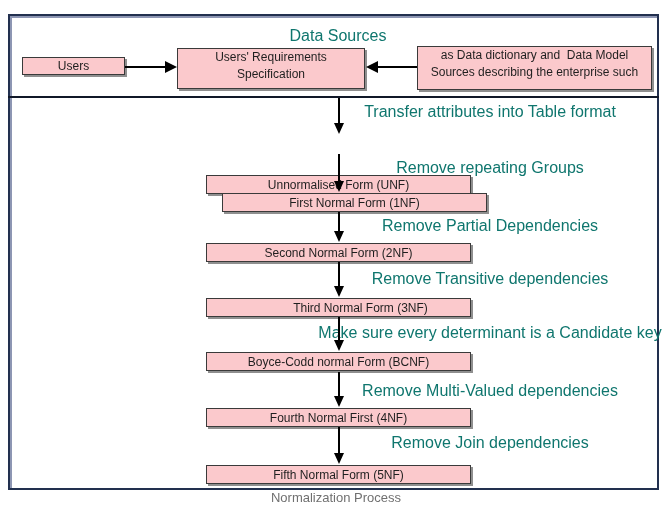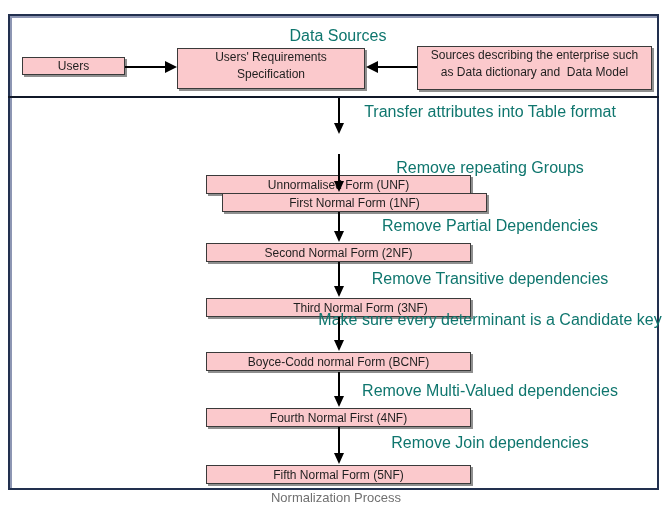--- a/index.html
+++ b/index.html
@@ -60,22 +60,22 @@
   <div id="users-box" class="pinkbox">
     <span>Users</span>
   </div>
 
   <div id="req-box" class="pinkbox">
     <span>Users' Requirements</span>
     <span>Specification</span>
   </div>
 
   <div id="src-box" class="pinkbox">
+    <span>as Data dictionary and  Data Model</span>
     <span>Sources describing the enterprise such</span>
-    <span>as Data dictionary and  Data Model</span>
   </div>
 
   <div class="hline" style="left:125px;top:66px;width:40px;"></div>
   <div class="tri-right" style="left:165px;top:61px;"></div>
 
   <div class="tri-left" style="left:366px;top:61px;"></div>
   <div class="hline" style="left:378px;top:66px;width:39px;"></div>
 
   <div id="flow">
       <div class="label-text flow-label" style="left: 490px; top: 103px;">Transfer attributes into Table format</div>
@@ -87,21 +87,21 @@
       <div class="tri-down" style="left: 333.8px; top: 181px;"></div>
       <div class="pinkbox flow-box" style="top: 193px; margin-left: 16px;">First Normal Form (1NF)</div>
       <div class="label-text flow-label" style="left: 490px; top: 217px;">Remove Partial Dependencies</div>
       <div class="vline" style="left: 338px; top: 212px; height: 20px;"></div>
       <div class="tri-down" style="left: 333.8px; top: 231px;"></div>
       <div class="pinkbox flow-box" style="top: 243px;">Second Normal Form (2NF)</div>
       <div class="label-text flow-label" style="left: 490px; top: 270px;">Remove Transitive dependencies</div>
       <div class="vline" style="left: 338px; top: 262px; height: 25px;"></div>
       <div class="tri-down" style="left: 333.8px; top: 286px;"></div>
       <div class="pinkbox flow-box" style="top: 298px; padding-left: 44px;">Third Normal Form (3NF)</div>
-      <div class="label-text flow-label" style="left: 490px; top: 311px;">Make sure every determinant is a Candidate key</div>
+      <div class="label-text flow-label" style="left: 490px; top: 324px;">Make sure every determinant is a Candidate key</div>
       <div class="vline" style="left: 338px; top: 317px; height: 24px;"></div>
       <div class="tri-down" style="left: 333.8px; top: 340px;"></div>
       <div class="pinkbox flow-box" style="top: 352px;">Boyce-Codd normal Form (BCNF)</div>
       <div class="label-text flow-label" style="left: 490px; top: 382px;">Remove Multi-Valued dependencies</div>
       <div class="vline" style="left: 338px; top: 372px; height: 25px;"></div>
       <div class="tri-down" style="left: 333.8px; top: 396px;"></div>
       <div class="pinkbox flow-box" style="top: 408px;">Fourth Normal First (4NF)</div>
       <div class="label-text flow-label" style="left: 490px; top: 434px;">Remove Join dependencies</div>
       <div class="vline" style="left: 338px; top: 427px; height: 27px;"></div>
       <div class="tri-down" style="left: 333.8px; top: 453px;"></div>

